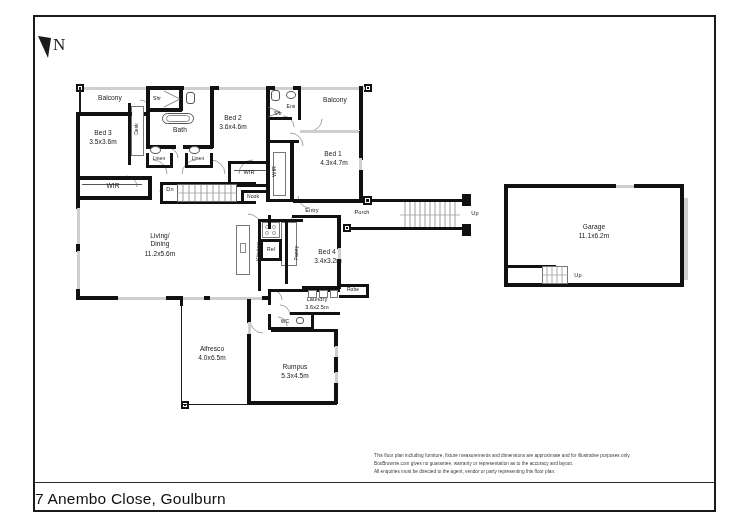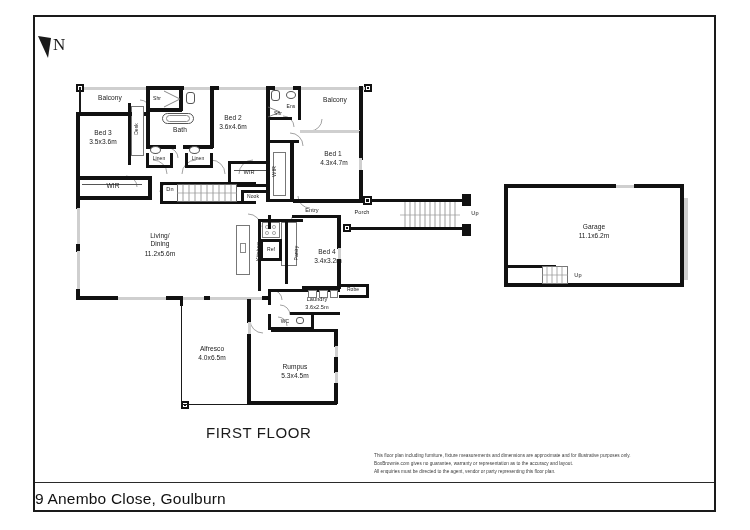--- a/index.html
+++ b/index.html
@@ -411,21 +411,20 @@
     <div class="w" style="left:247px;top:401px;width:90px;height:3.5px;"></div>
     <div class="w" style="left:334px;top:329px;width:3.5px;height:18px;"></div>
     <div class="gl" style="left:335px;top:346px;width:3px;height:12px;"></div>
     <div class="w" style="left:334px;top:357px;width:3.5px;height:16px;"></div>
     <div class="gl" style="left:335px;top:372px;width:3px;height:12px;"></div>
     <div class="w" style="left:334px;top:383px;width:3.5px;height:21px;"></div>
     <div class="w" style="left:271px;top:329px;width:66px;height:3px;"></div>
     <div class="lbl" style="left:264px;top:363px;width:62px;">Rumpus</div>
     <div class="lbl" style="left:262px;top:372px;width:66px;">5.3x4.5m</div>
 
-    <div class="floor-label" id="lbl-first">FIRST FLOOR</div>
   </div>
 
   <div class="plan">
 
     <div class="w" style="left:504px;top:184px;width:112px;height:4px;"></div>
     <div class="gl" style="left:616px;top:185px;width:18px;height:3px;"></div>
     <div class="w" style="left:634px;top:184px;width:50px;height:4px;"></div>
     <div class="w" style="left:504px;top:184px;width:4px;height:103px;"></div>
     <div class="w" style="left:680px;top:184px;width:4px;height:103px;"></div>
     <div class="w" style="left:504px;top:283px;width:180px;height:4px;"></div>
@@ -449,15 +448,15 @@
     <div class="lbl" style="left:556px;top:232px;width:76px;">11.1x6.2m</div>
 
   </div>
 
   <div class="disclaimer">
     <div>This floor plan including furniture, fixture measurements and dimensions are approximate and for illustrative purposes only.</div>
     <div>BoxBrownie.com gives no guarantee, warranty or representation as to the accuracy and layout.</div>
     <div>All enquiries must be directed to the agent, vendor or party representing this floor plan.</div>
   </div>
 
-  <div class="address">9 Anembo Close, Goulburn</div>
+  <div class="address">7 Anembo Close, Goulburn</div>
 
 </div>
 
 </body></html>

